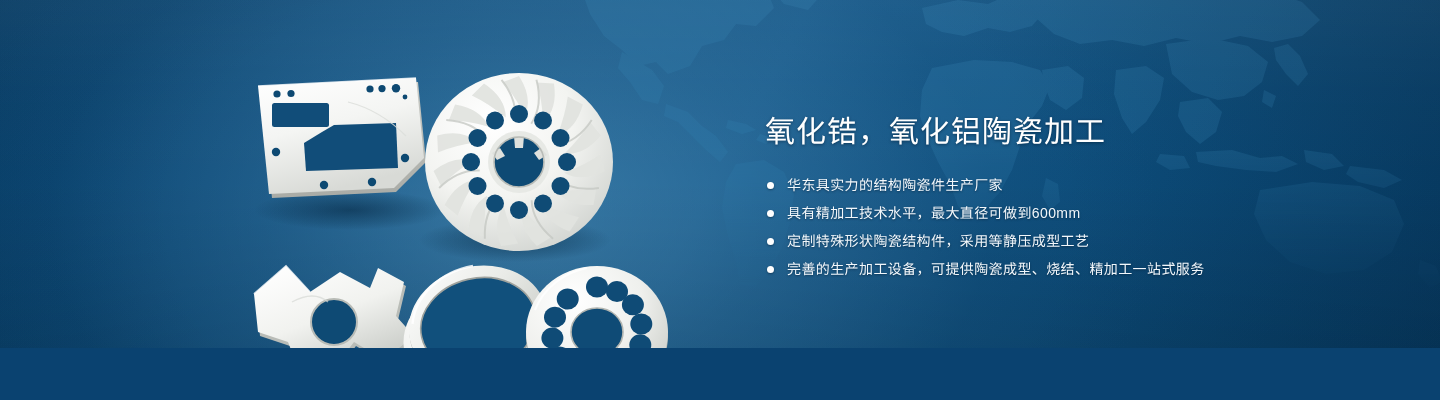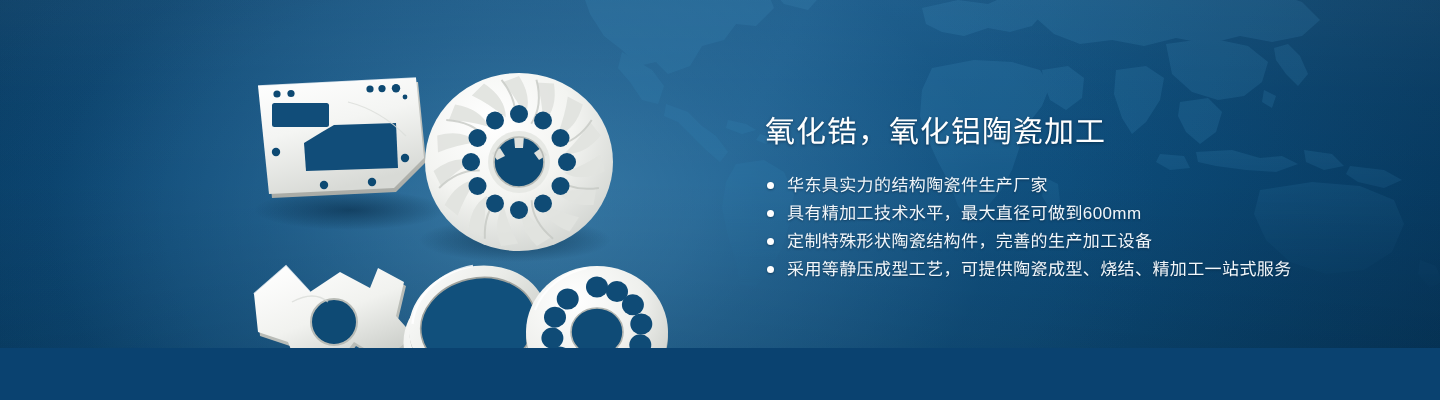--- a/index.html
+++ b/index.html
@@ -102,21 +102,21 @@
   .bullet-dot {
     flex: none;
     width: 7px;
     height: 7px;
     border-radius: 50%;
     background: #ffffff;
     margin-right: 13px;
     box-shadow: 0 1px 2px rgba(2,24,44,0.45);
   }
   .bullet-text {
-    font-size: 17px;
+    font-size: 14px;
     line-height: 23px;
     color: #f2f7fb;
     letter-spacing: 0.4px;
     text-shadow: 0 1px 2px rgba(2,24,44,0.5);
     white-space: nowrap;
   }
 
   
   .products {
     position: absolute;
@@ -363,22 +363,22 @@
       <li class="bullet">
         <span class="bullet-dot"></span>
         <span class="bullet-text">华东具实力的结构陶瓷件生产厂家</span>
       </li>
       <li class="bullet">
         <span class="bullet-dot"></span>
         <span class="bullet-text">具有精加工技术水平，最大直径可做到600mm</span>
       </li>
       <li class="bullet">
         <span class="bullet-dot"></span>
-        <span class="bullet-text">定制特殊形状陶瓷结构件，完善的生产加工设备</span>
+        <span class="bullet-text">定制特殊形状陶瓷结构件，采用等静压成型工艺</span>
       </li>
       <li class="bullet">
         <span class="bullet-dot"></span>
-        <span class="bullet-text">采用等静压成型工艺，可提供陶瓷成型、烧结、精加工一站式服务</span>
+        <span class="bullet-text">完善的生产加工设备，可提供陶瓷成型、烧结、精加工一站式服务</span>
       </li>
     </ul>
   </div>
 
 </div>
 
 </body></html>

